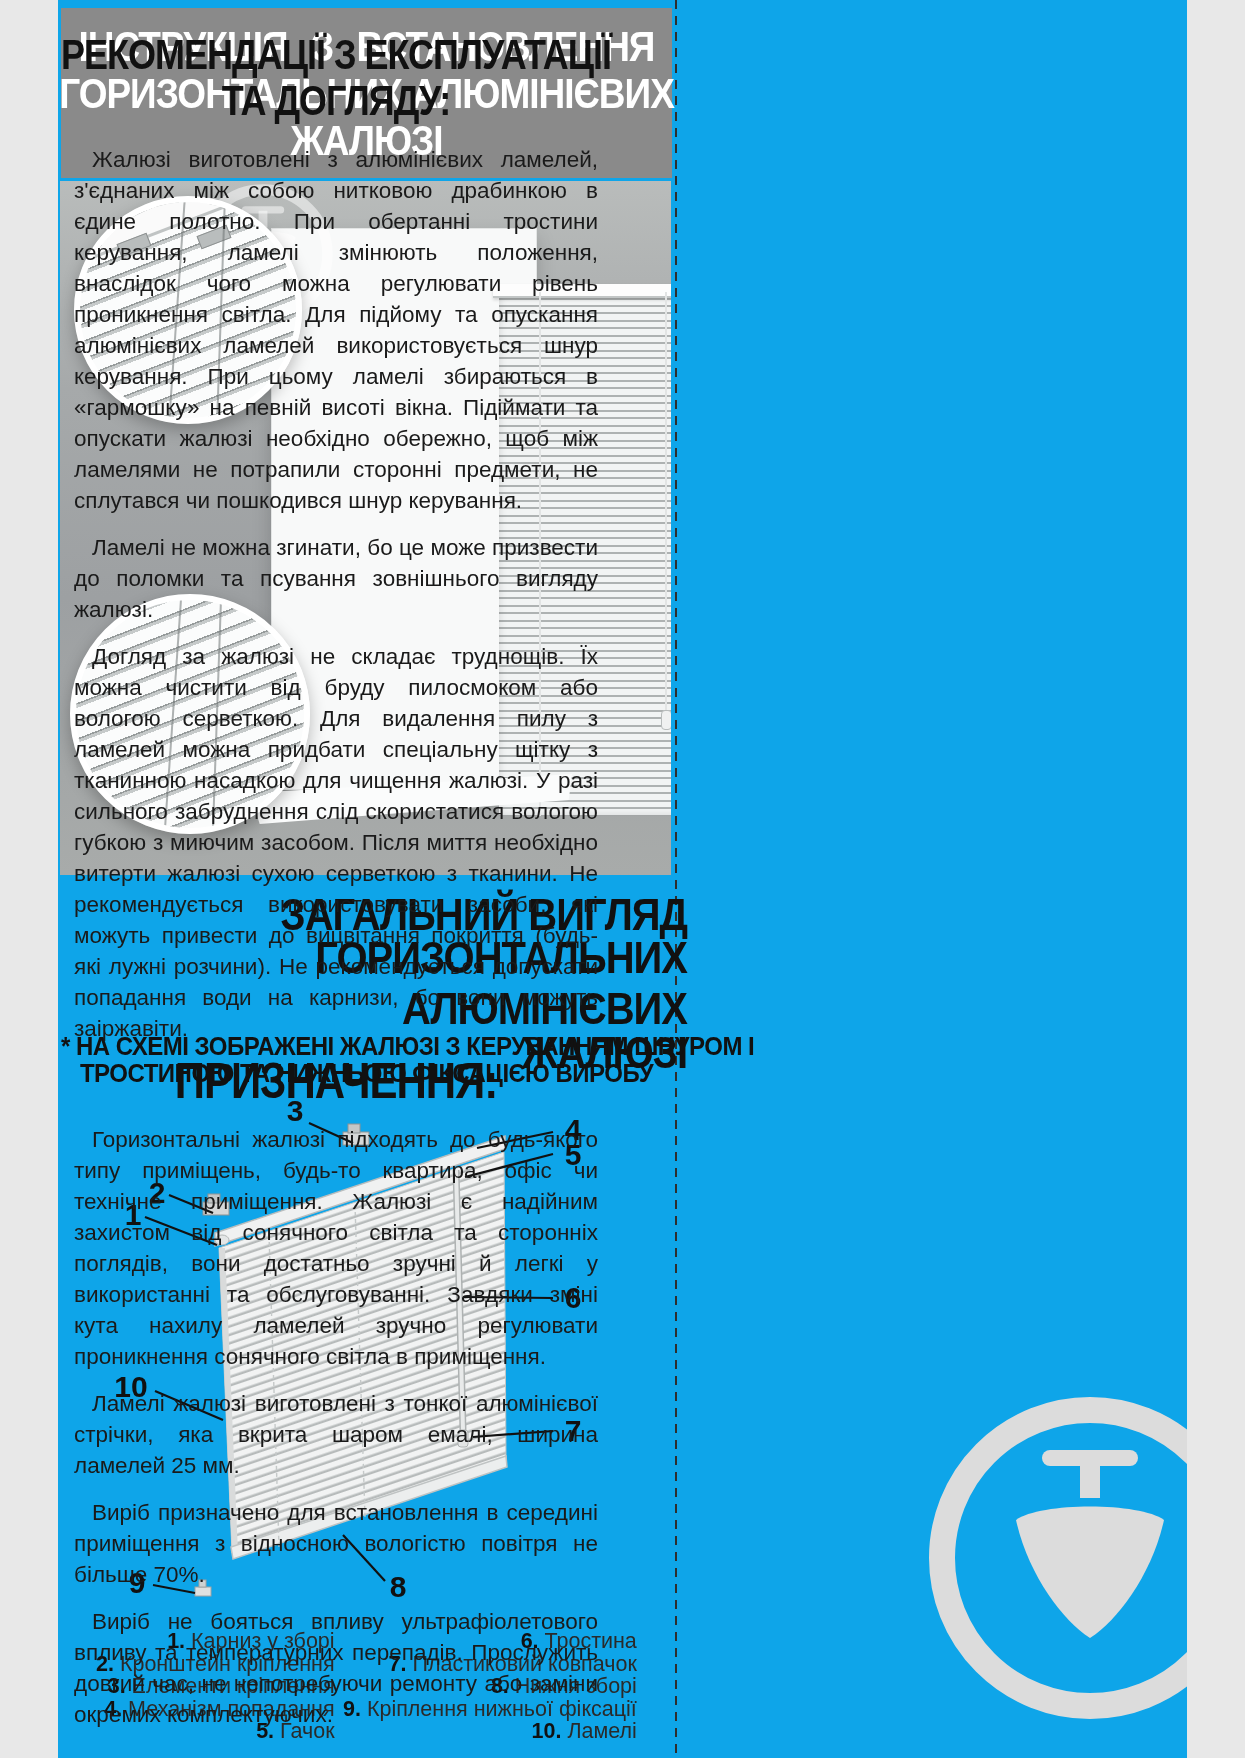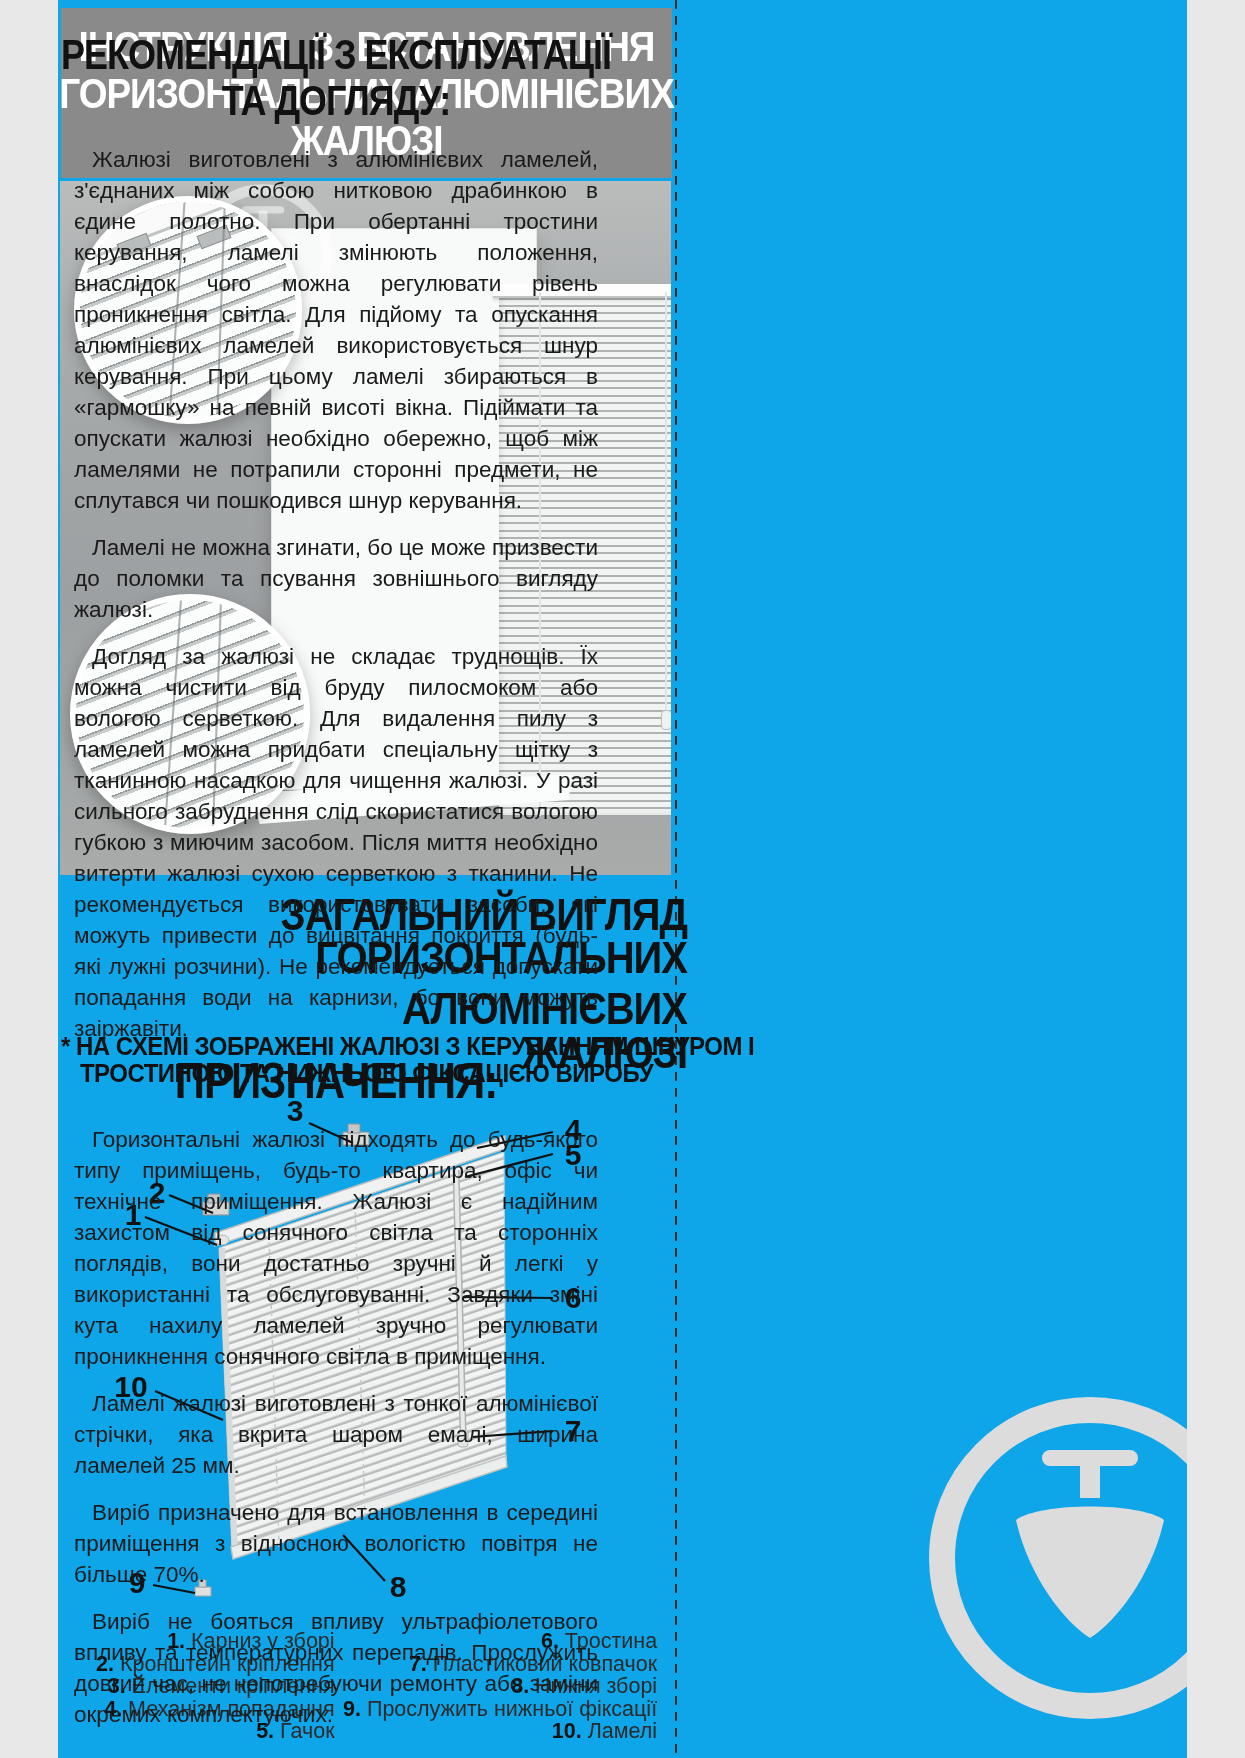--- a/index.html
+++ b/index.html
@@ -237,21 +237,21 @@
       <div class="litem"><span class="lnum">1.</span> <span>Карниз у зборі</span></div>
       <div class="litem"><span class="lnum">2.</span> <span>Кронштейн кріплення</span></div>
       <div class="litem"><span class="lnum">3.</span> <span>Елементи кріплення</span></div>
       <div class="litem"><span class="lnum">4.</span> <span>Механізм попадання</span></div>
       <div class="litem"><span class="lnum">5.</span> <span>Гачок</span></div>
     </div>
     <div class="lcol c2">
       <div class="litem"><span class="lnum">6.</span> <span>Тростина</span></div>
       <div class="litem"><span class="lnum">7.</span> <span>Пластиковий ковпачок</span></div>
       <div class="litem"><span class="lnum">8.</span> <span>Нижня зборі</span></div>
-      <div class="litem"><span class="lnum">9.</span> <span>Прослужить нижньої фіксації</span></div>
+      <div class="litem"><span class="lnum">9.</span> <span>Кріплення нижньої фіксації</span></div>
       <div class="litem"><span class="lnum">10.</span> <span>Ламелі</span></div>
     </div>
   </div>
 
   <svg class="wm-bottom" width="340" height="340" viewBox="0 0 340 340">
     <circle cx="170" cy="170" r="148" fill="none" stroke="#dcdcdc" stroke-width="26"></circle>
     <g fill="#dcdcdc">
       <rect x="122" y="62" width="96" height="16" rx="8"></rect>
       <rect x="160" y="72" width="20" height="38"></rect>
       <path d="M96,132 C120,114 220,114 244,132 C232,186 198,232 170,250 C142,232 108,186 96,132 Z"></path>

